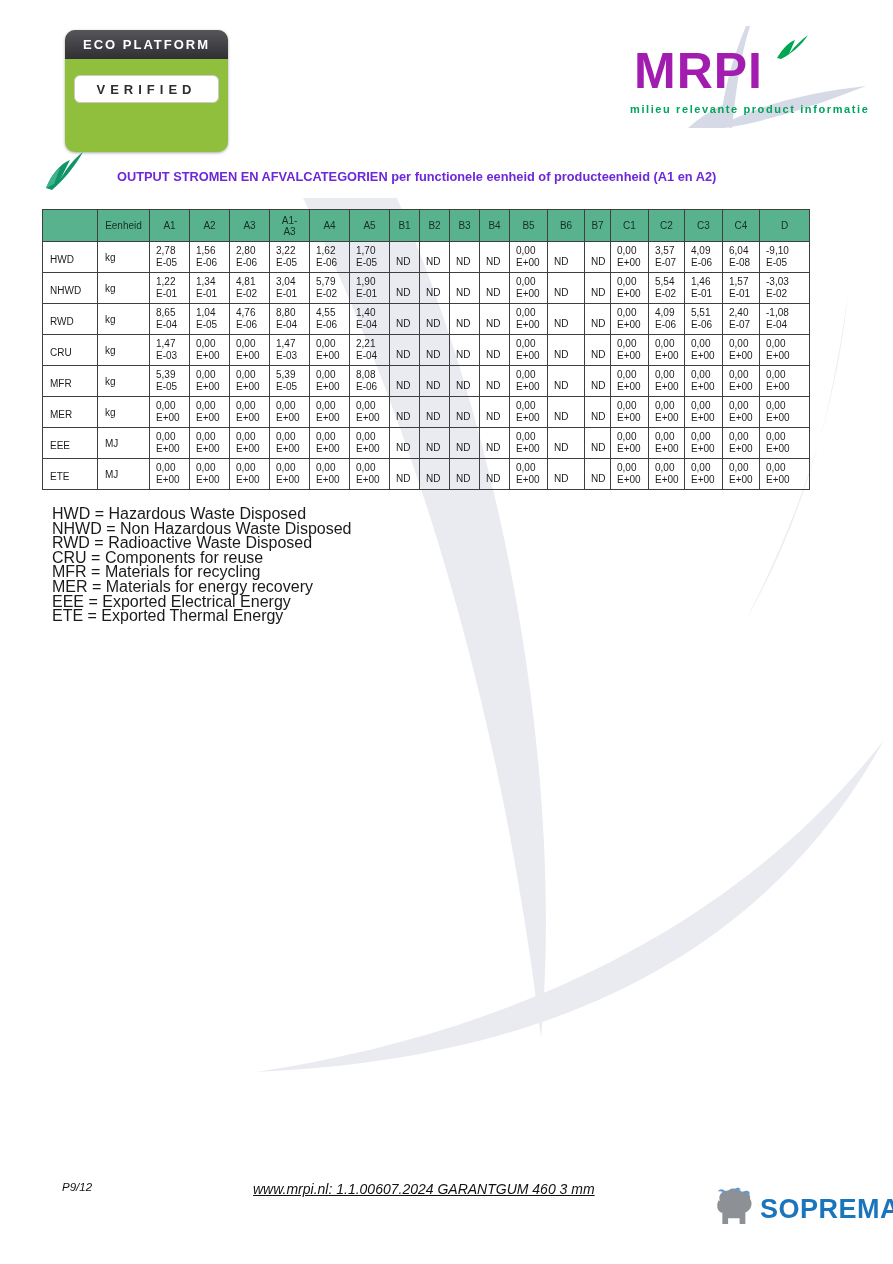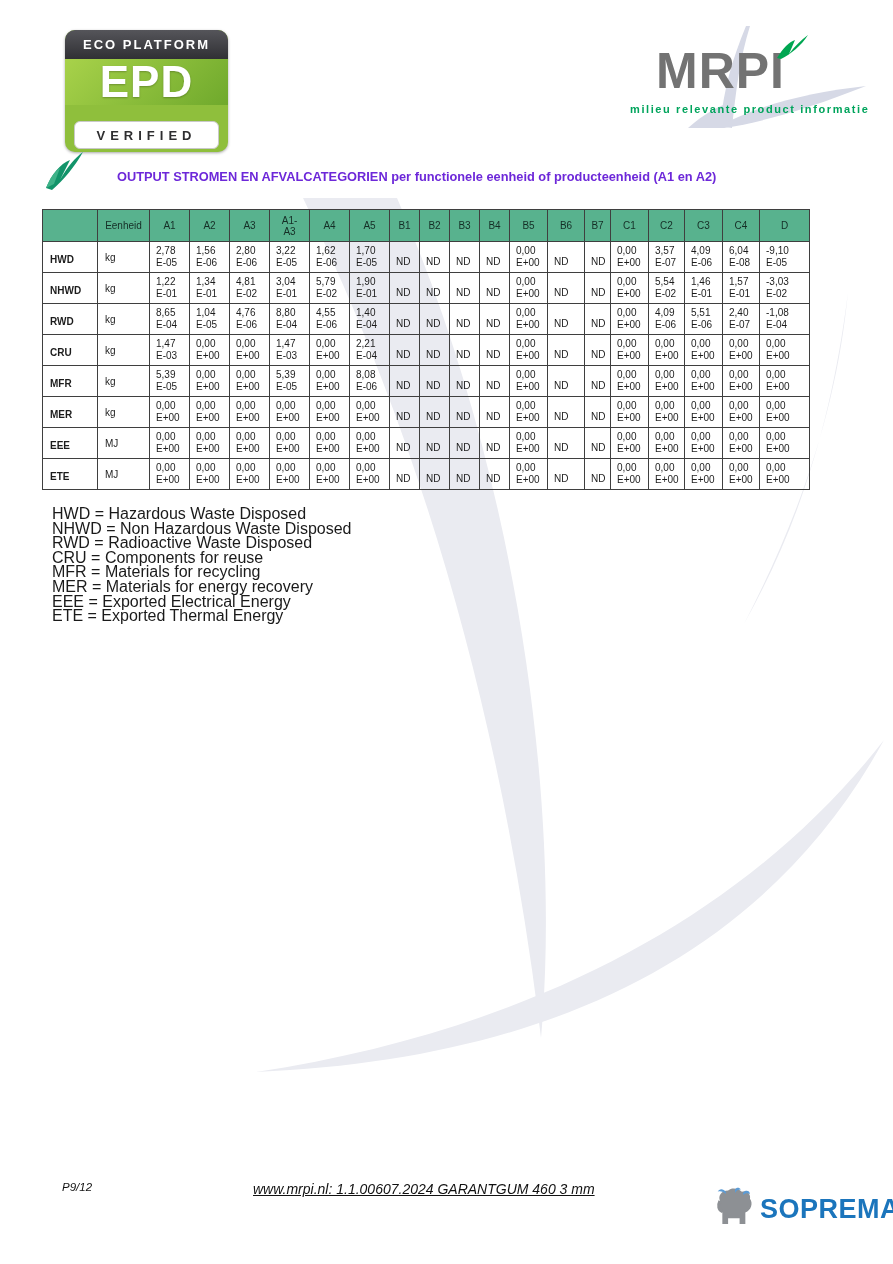--- a/index.html
+++ b/index.html
@@ -19,43 +19,43 @@
   .epd-mid span{color:#ffffff;font-size:44px;font-weight:bold;line-height:40px;
                 letter-spacing:1px;text-shadow:0 1px 2px rgba(0,0,0,.25);}
   .epd-verified{height:26px;margin:16px 9px;background:#ffffff;border-radius:6px;
                 display:flex;align-items:center;justify-content:center;
                 color:#2e2e30;font-size:13px;font-weight:bold;letter-spacing:5px;
                 border:1px solid #c9c9c9;}
 
   
   .mrpi{left:628px;top:26px;width:240px;height:102px;}
   .mrpi .gray-swoosh{position:absolute;left:0;top:0;}
-  .mrpi .mrpi-word{position:absolute;left:28px;top:16px;font-size:50px;
-                   font-weight:bold;color:#737373;letter-spacing:1px;}
+  .mrpi .mrpi-word{position:absolute;left:6px;top:16px;font-size:50px;
+                   font-weight:bold;color:#a21caf;letter-spacing:1px;}
   .mrpi .mrpi-check{position:absolute;left:147px;top:8px;}
   .mrpi .mrpi-tagline{position:absolute;left:2px;top:77px;font-size:11px;
                       font-weight:bold;color:#00a45c;letter-spacing:1.6px;
                       white-space:nowrap;}
 
   
   .title-swoosh{left:44px;top:150px;}
   .doc-title{left:117px;top:169px;font-size:12.8px;font-weight:bold;
              color:#6d28d9;white-space:nowrap;}
 
   
   table.flows{position:absolute;left:42px;top:209px;z-index:1;
               border-collapse:collapse;table-layout:fixed;width:767px;
               background:transparent;}
   table.flows td,table.flows th{border:1px solid #3f3f3f;overflow:hidden;}
   table.flows tr{height:31px;}
   table.flows tr.hdr{height:32px;}
   th.head{background:#58b28e;font-size:10px;font-weight:normal;color:#152e26;
           text-align:center;vertical-align:middle;line-height:11px;padding:0;}
   td.label{font-size:10px;color:#1c1c1c;padding:4px 0 0 7px;vertical-align:middle;
-           text-align:left;background:transparent;font-weight:bold;}
+           text-align:left;background:transparent;}
   td.unit{font-size:10px;color:#1c1c1c;padding:0 0 0 7px;vertical-align:middle;
           background:transparent;}
   td.val{font-size:10px;color:#1c1c1c;padding:2px 1px 2px 6px;line-height:12px;
          vertical-align:middle;background:transparent;}
   td.val.nd{vertical-align:bottom;padding-bottom:4px;}
 
   
   .legend{left:52px;top:507px;font-size:16px;color:#1a1a1a;line-height:14.6px;}
 
   
@@ -76,23 +76,20 @@
   <svg class="watermark" width="893" height="1264" viewBox="0 0 893 1264">
     <g fill="#eaebf1">
       <path d="M303 198 C432 462 506 748 541 1038 C562 802 516 470 397 198 Z"></path>
       <path d="M256 1072 C520 1032 742 922 884 740 C762 962 540 1060 256 1072 Z"></path>
       <path d="M848 292 C832 420 800 524 744 624 C806 504 838 398 848 292 Z"></path>
     </g>
   </svg>
 
   <div class="layer epd-badge">
     <div class="epd-top">ECO PLATFORM</div>
-    <div class="epd-mid">
-      <span>EPD</span>
-    </div>
     <div class="epd-verified">VERIFIED</div>
   </div>
 
   <div class="layer mrpi">
     <svg class="gray-swoosh" width="240" height="102" viewBox="0 0 240 102">
       <g fill="#d6d9e6">
         <path d="M118 0 C104 34 96 62 92 100 L104 102 C108 64 112 32 122 0 Z"></path>
         <path d="M92 100 C132 78 184 66 238 60 C182 82 136 96 96 102 Z"></path>
         <path d="M60 102 C76 88 90 80 104 76 L96 102 Z"></path>
       </g>

